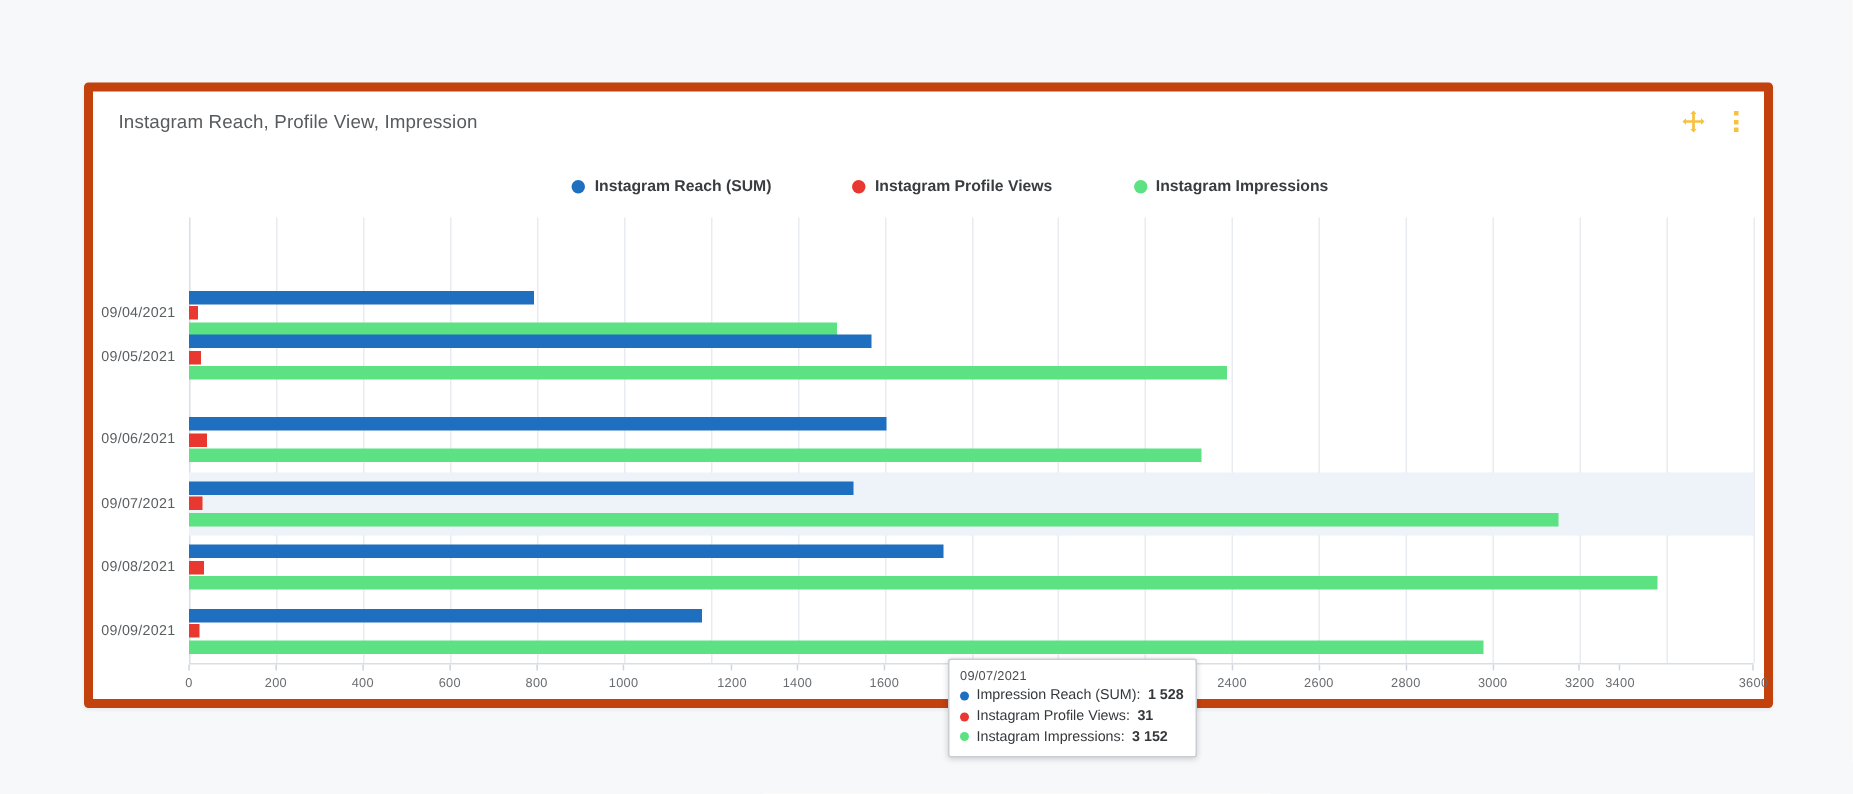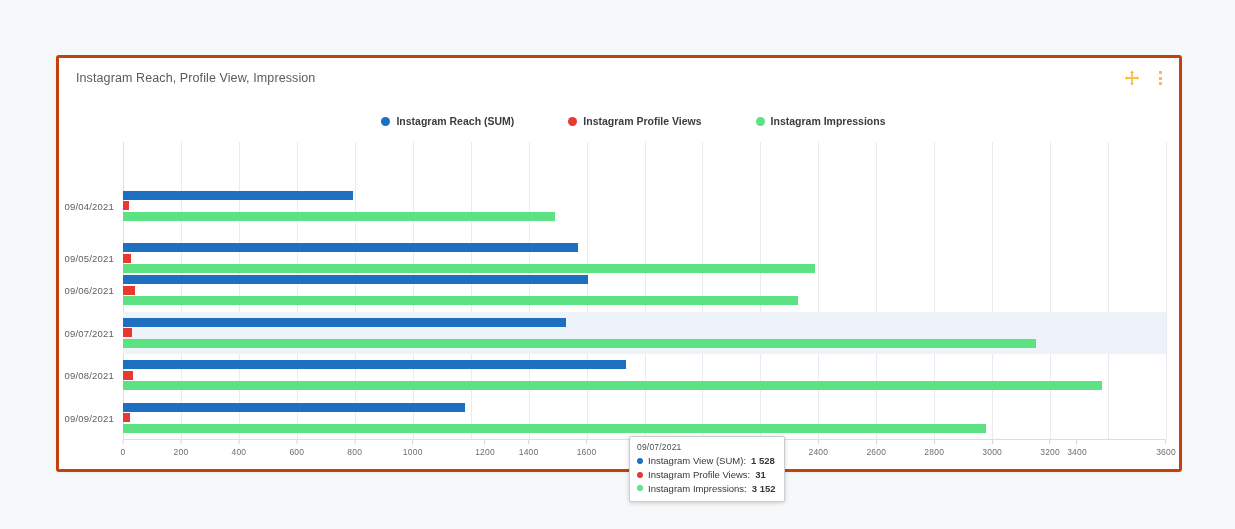--- a/index.html
+++ b/index.html
@@ -14,21 +14,21 @@
     overflow: hidden;
   }
 
   #widget-card {
     position: absolute;
     left: 56px;
     top: 55px;
     width: 1126px;
     height: 417px;
     background: #ffffff;
-    border: 3px solid #c2410c;
+    border: 6px solid #c2410c;
     border-radius: 3px;
     box-sizing: border-box;
     box-shadow: 0 1px 3px rgba(0,0,0,0.06);
   }
 
   
   #card-header {
     position: absolute;
     left: 0; top: 0;
     width: 100%;
@@ -290,21 +290,21 @@
         <div class="gridline" style="left: 985.056px;"></div>
         <div class="gridline" style="left: 1043px;"></div>
         <div class="row" style="top: 42.4286px; height: 42.4286px;">
           <div class="row-label">09/04/2021</div>
           <div class="bars">
             <div class="bar" style="width: 230.329px; background: rgb(31, 111, 192);"></div>
             <div class="bar" style="width: 6.08417px; background: rgb(232, 56, 47);"></div>
             <div class="bar" style="width: 431.686px; background: rgb(92, 226, 131);"></div>
           </div>
         </div>
-        <div class="row" style="top: 95px; height: 42.4286px;">
+        <div class="row" style="top: 72px; height: 42.4286px;">
           <div class="row-label">09/05/2021</div>
           <div class="bars">
             <div class="bar" style="width: 454.864px; background: rgb(31, 111, 192);"></div>
             <div class="bar" style="width: 7.53278px; background: rgb(232, 56, 47);"></div>
             <div class="bar" style="width: 692.436px; background: rgb(92, 226, 131);"></div>
           </div>
         </div>
         <div class="row" style="top: 127.286px; height: 42.4286px;">
           <div class="row-label">09/06/2021</div>
           <div class="bars">
@@ -416,21 +416,21 @@
           <span class="mark"></span>
           <span class="txt">3600</span>
         </div>
       </div>
 
     <div id="tooltip">
       <div id="tooltip-date">09/07/2021</div>
       <div id="tooltip-rows">
           <div class="tt-row">
             <span class="tt-dot" style="background: rgb(31, 111, 192);"></span>
-            <span>Instagram View (SUM):</span>
+            <span>Impression Reach (SUM):</span>
             <span class="tt-val">1 528</span>
           </div>
           <div class="tt-row">
             <span class="tt-dot" style="background: rgb(232, 56, 47);"></span>
             <span>Instagram Profile Views:</span>
             <span class="tt-val">31</span>
           </div>
           <div class="tt-row">
             <span class="tt-dot" style="background: rgb(92, 226, 131);"></span>
             <span>Instagram Impressions:</span>

